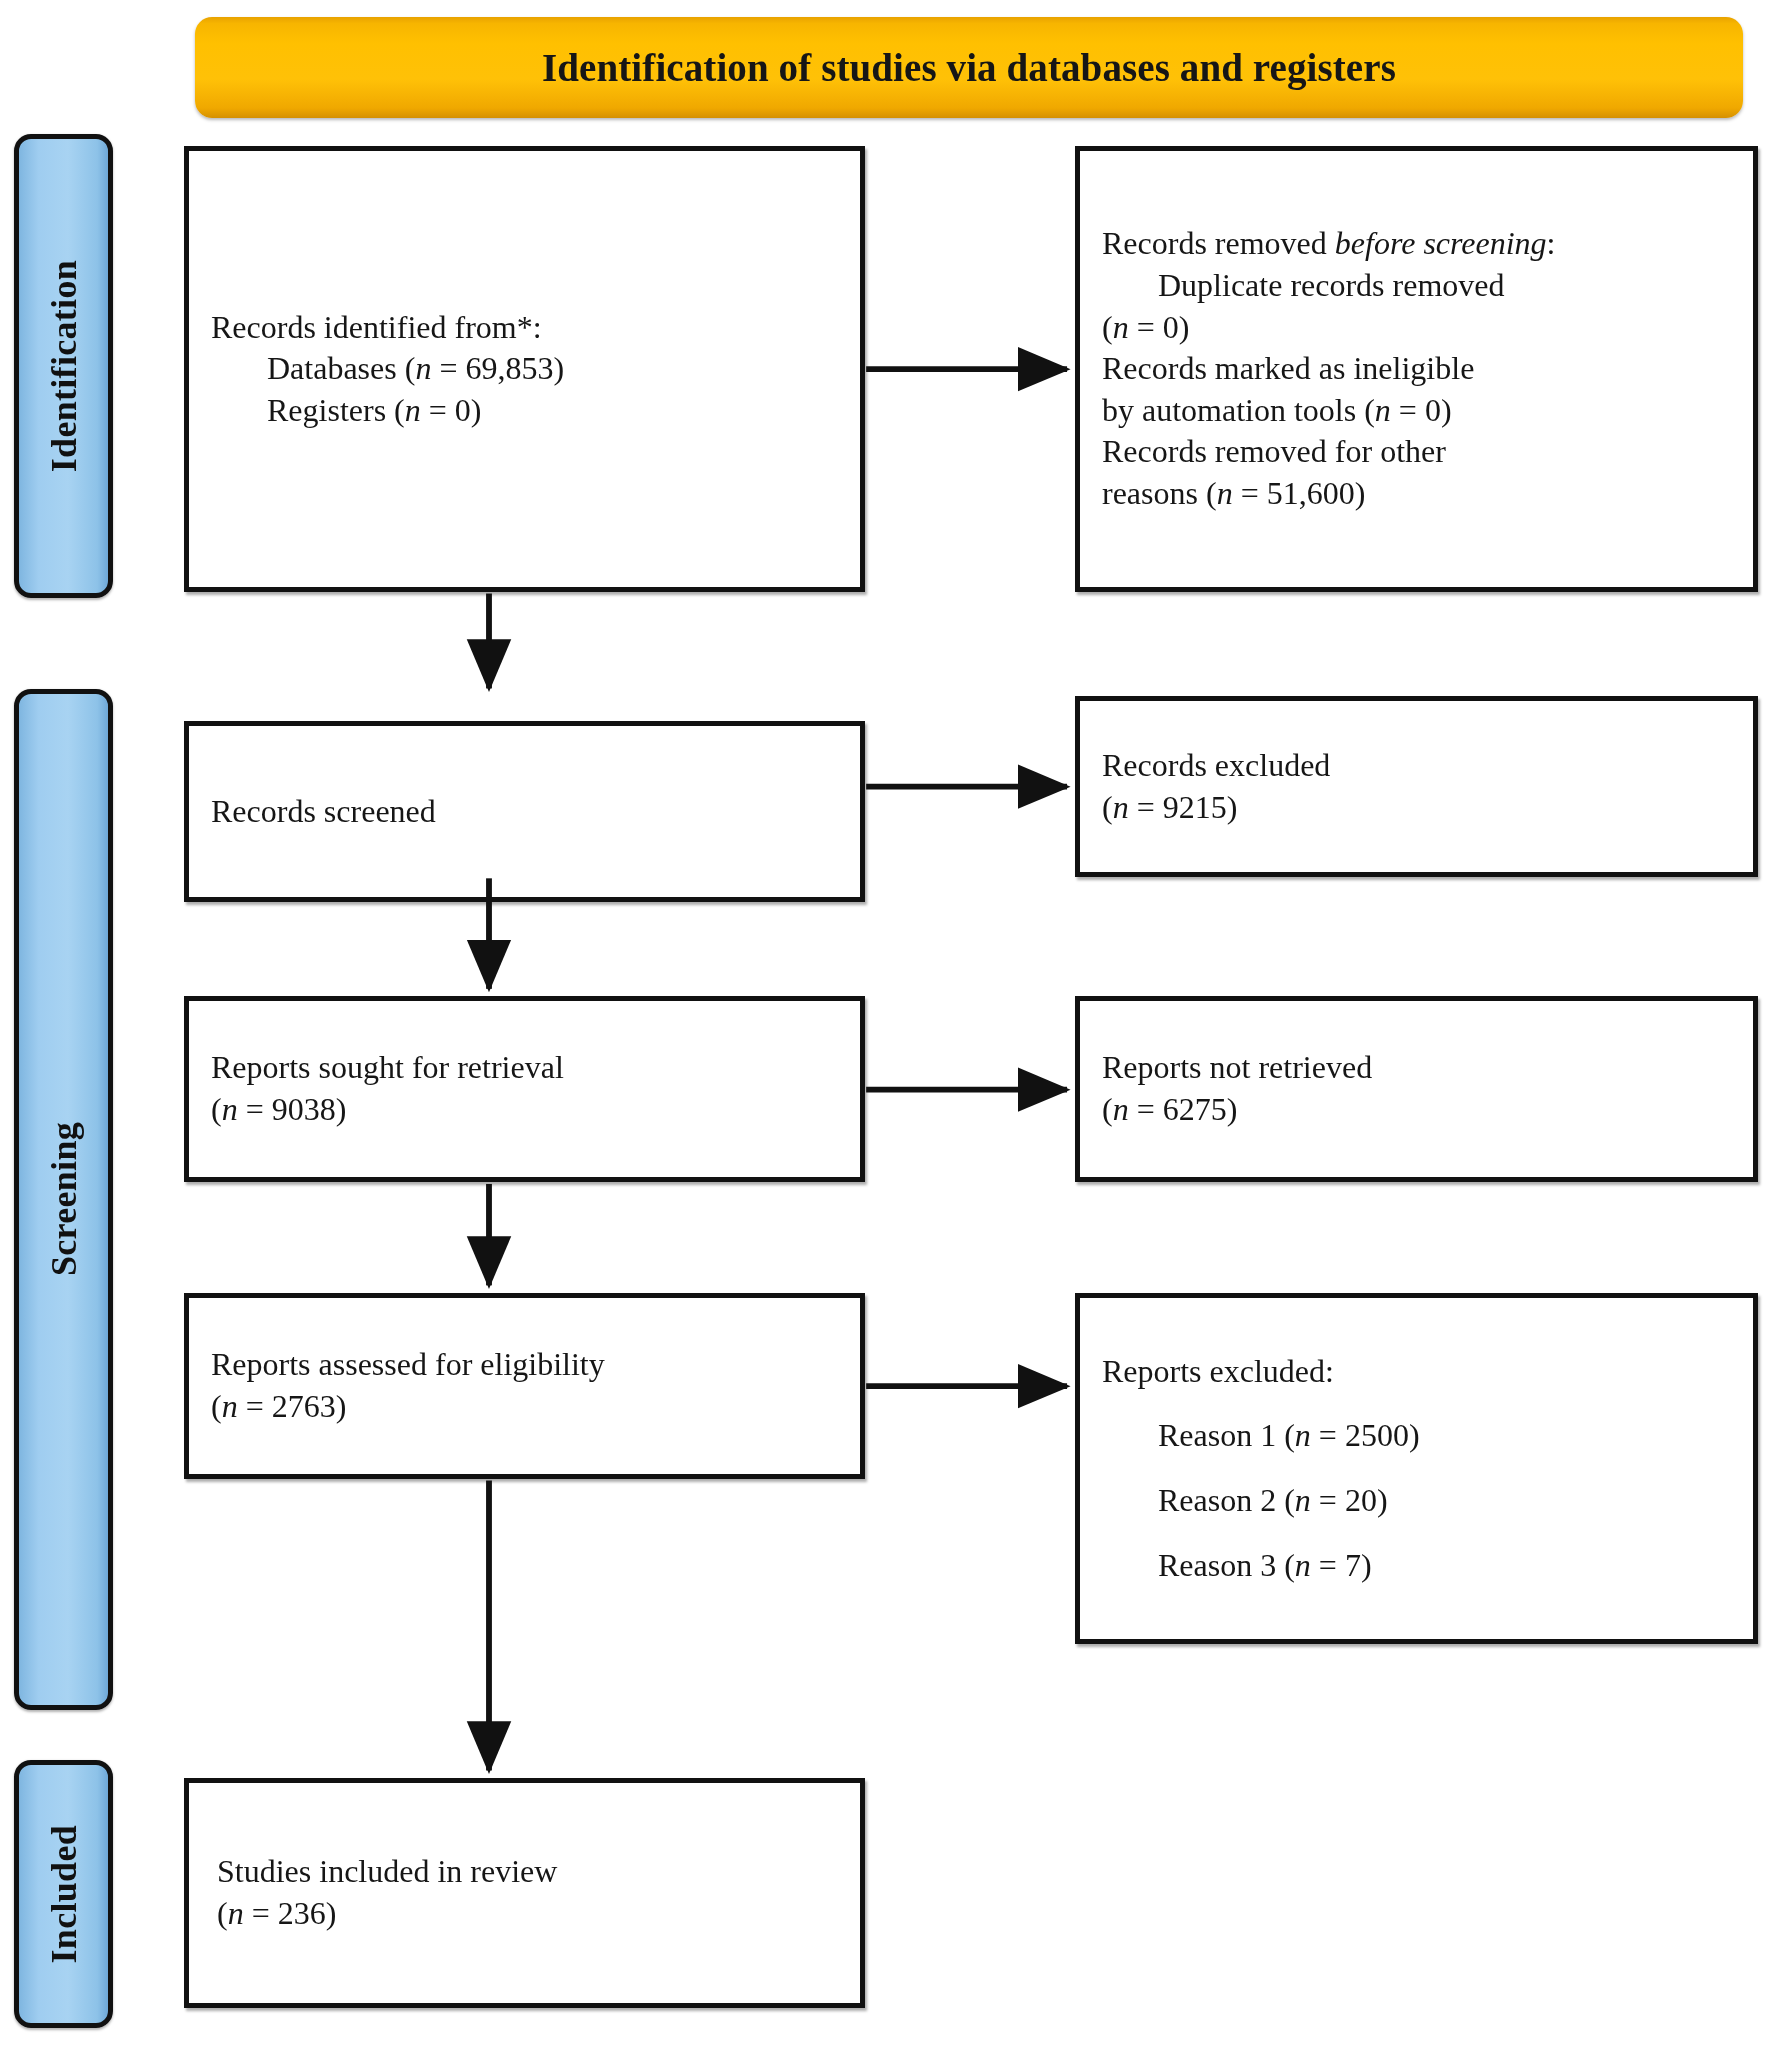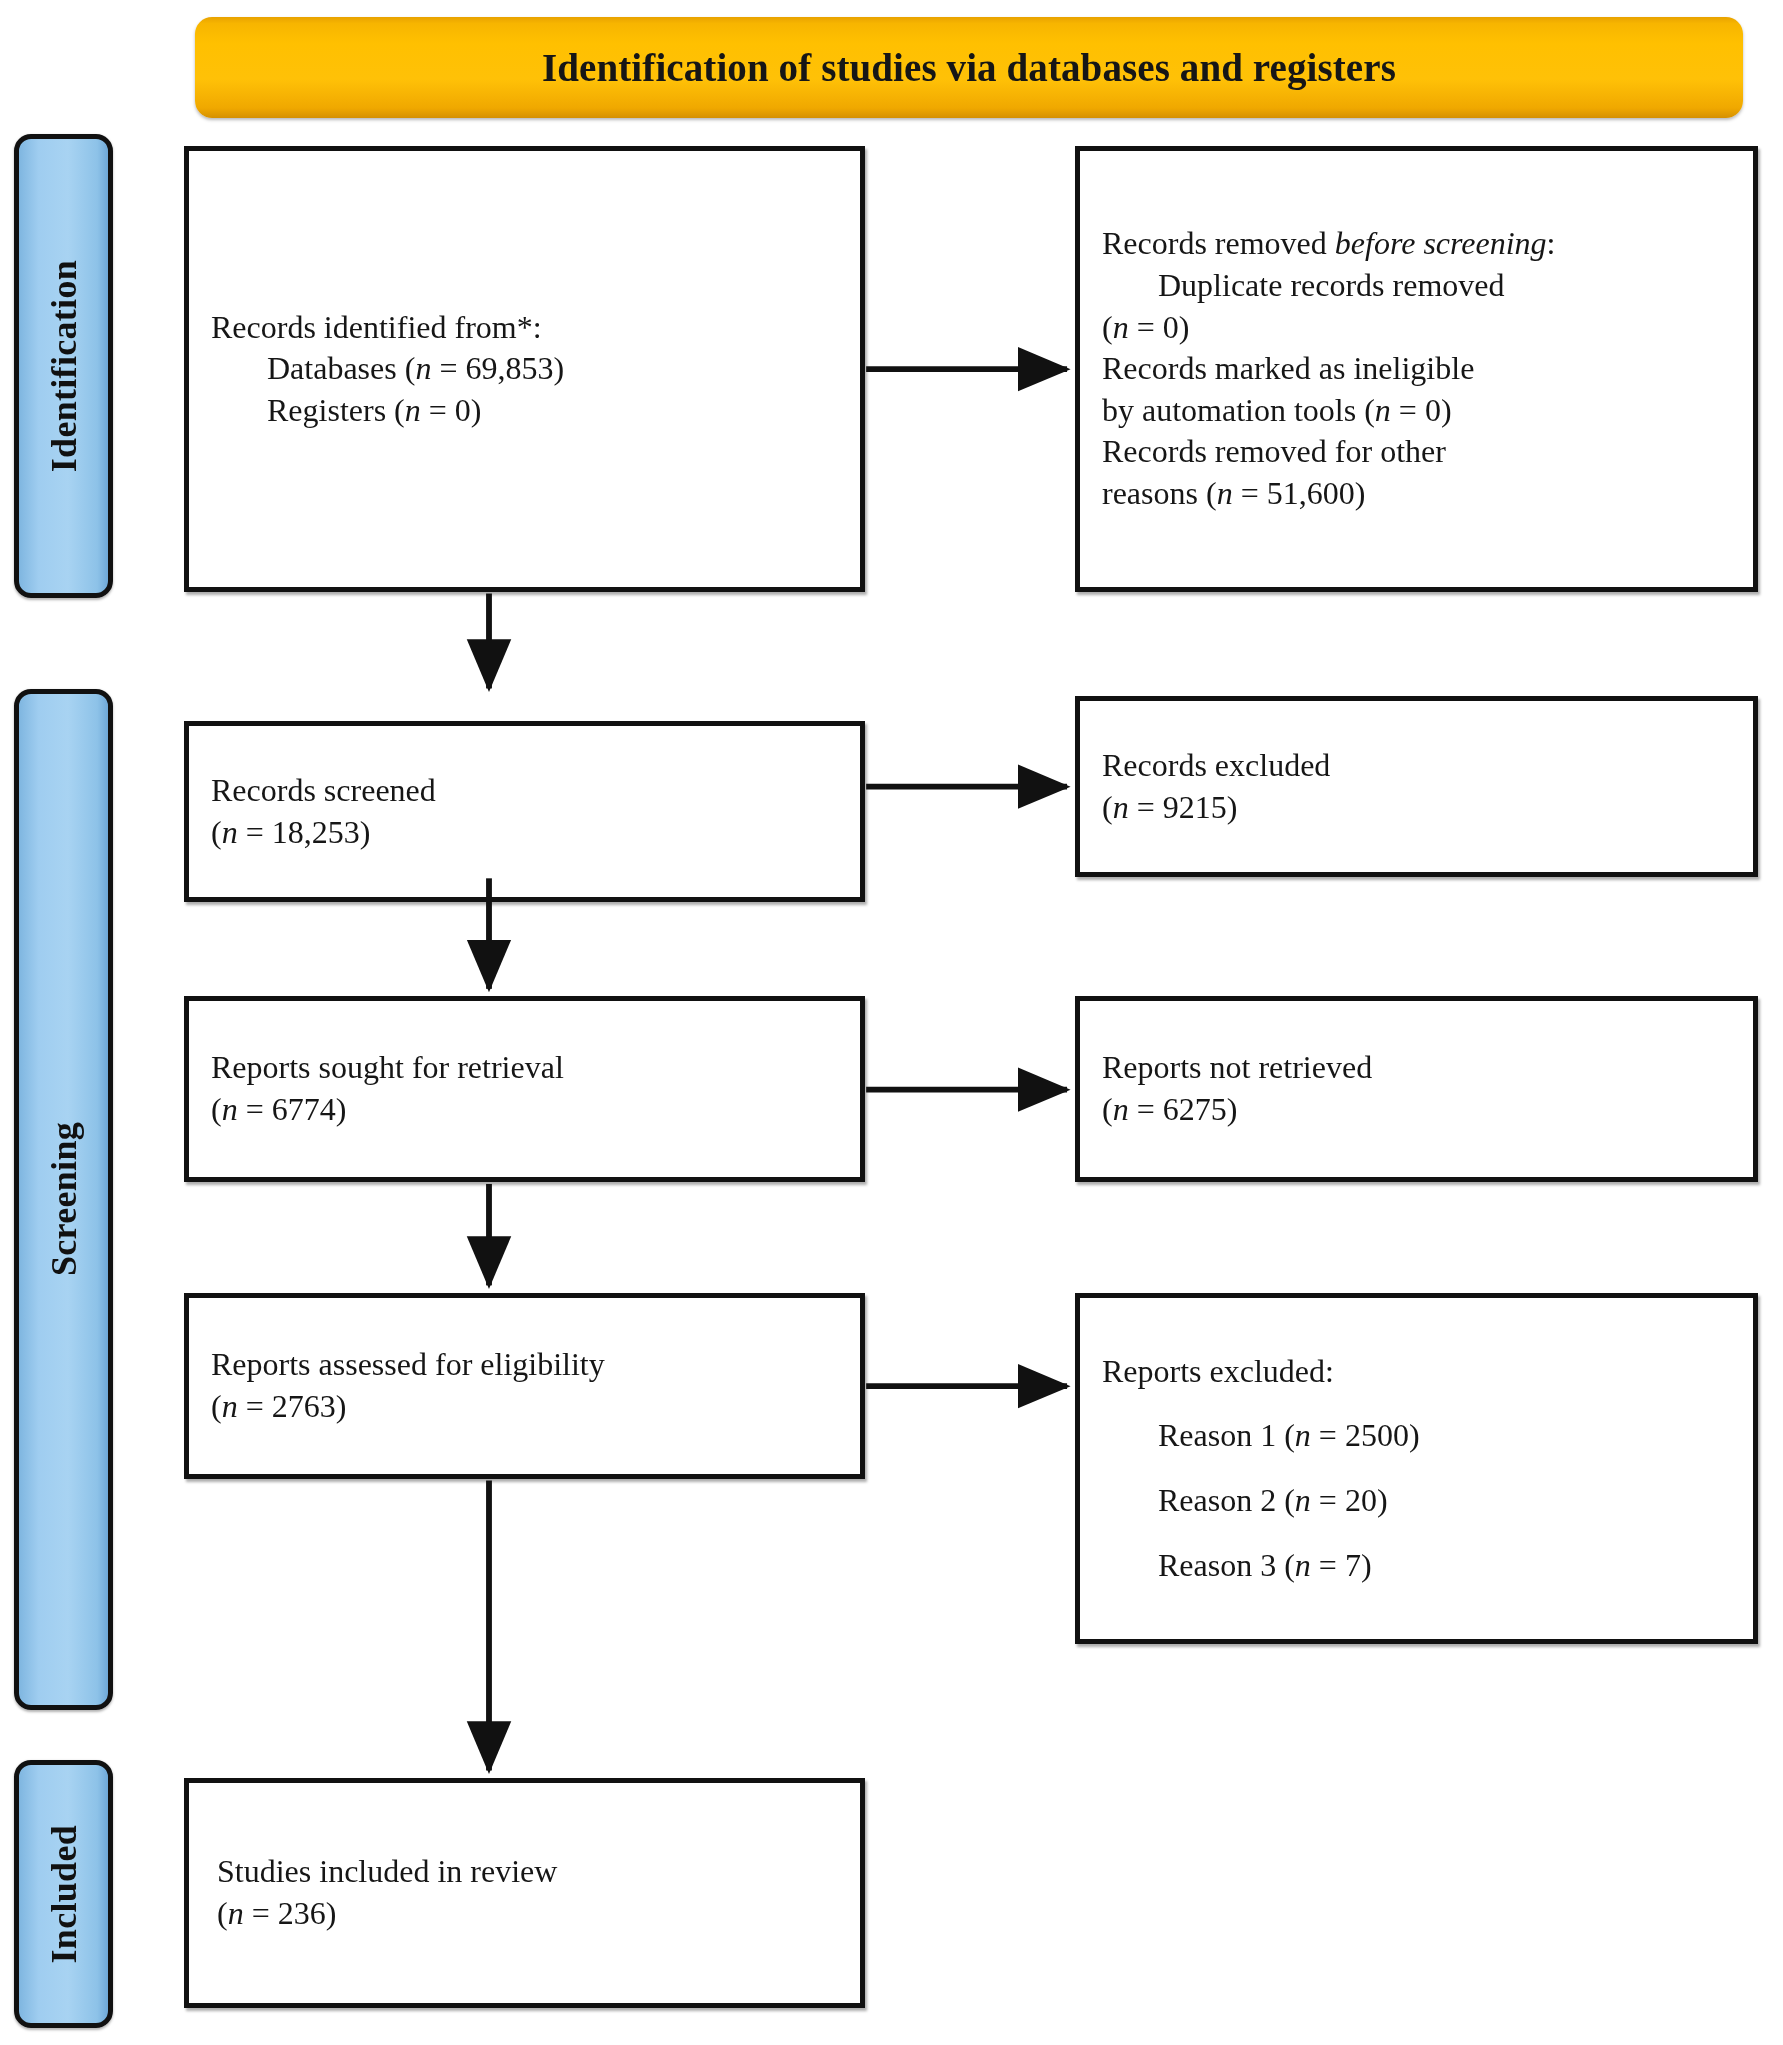--- a/index.html
+++ b/index.html
@@ -147,31 +147,30 @@
     <div class="line indent"><span>Duplicate records removed</span></div>
     <div class="line"><span>(</span><i class="ital">n</i><span> = 0)</span></div>
     <div class="line"><span>Records marked as ineligible</span></div>
     <div class="line"><span>by automation tools (</span><i class="ital">n</i><span> = 0)</span></div>
     <div class="line"><span>Records removed for other</span></div>
     <div class="line"><span>reasons (</span><i class="ital">n</i><span> = 51,600)</span></div>
   </div>
 
   <div class="box" id="box-screened">
     <div class="line"><span>Records screened</span></div>
-    <div class="line"><span>(</span><i class="ital">n</i><span> = 18,253)</span></div>
   </div>
 
   <div class="box" id="box-excluded-records">
     <div class="line"><span>Records excluded</span></div>
     <div class="line"><span>(</span><i class="ital">n</i><span> = 9215)</span></div>
   </div>
 
   <div class="box" id="box-sought">
     <div class="line"><span>Reports sought for retrieval</span></div>
-    <div class="line"><span>(</span><i class="ital">n</i><span> = 6774)</span></div>
+    <div class="line"><span>(</span><i class="ital">n</i><span> = 9038)</span></div>
   </div>
 
   <div class="box" id="box-not-retrieved">
     <div class="line"><span>Reports not retrieved</span></div>
     <div class="line"><span>(</span><i class="ital">n</i><span> = 6275)</span></div>
   </div>
 
   <div class="box" id="box-assessed">
     <div class="line"><span>Reports assessed for eligibility</span></div>
     <div class="line"><span>(</span><i class="ital">n</i><span> = 2763)</span></div>

